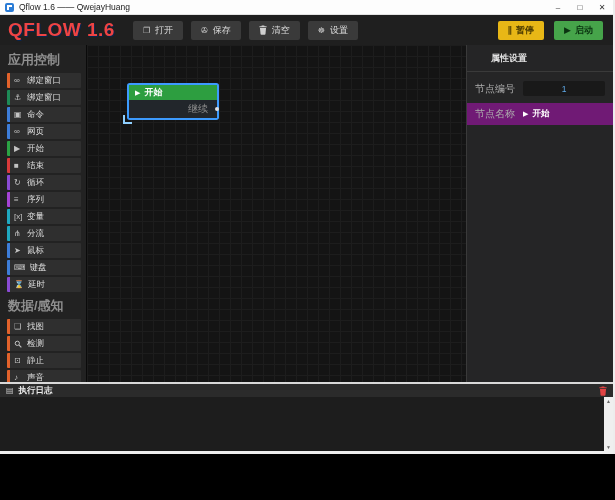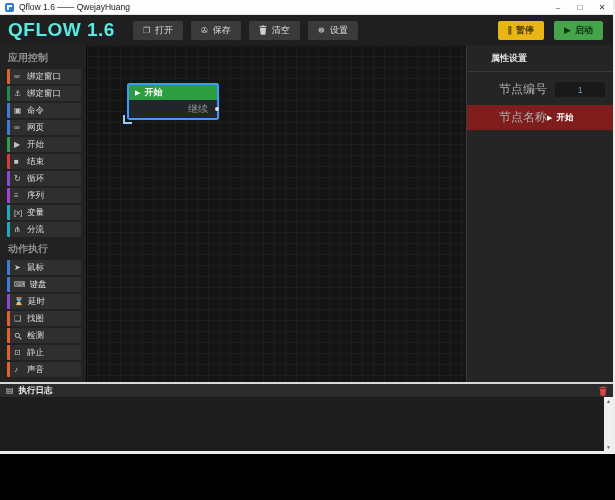--- a/index.html
+++ b/index.html
@@ -10,55 +10,55 @@
   
   .titlebar { height:15px; background:#fdfdfd; border-bottom:1px solid #e3e3e3; display:flex; align-items:center; padding-left:5px; flex:0 0 auto; }
   .app-icon { width:9px; height:9px; border:2px solid #2b7cd6; border-radius:2px; background:#fff; margin-right:5px; position:relative; }
   .app-icon::after { content:''; position:absolute; right:0; bottom:0; width:3px; height:3px; background:#2b7cd6; }
   .title-text { font-size:8.5px; color:#222; white-space:nowrap; }
   .win-controls { margin-left:auto; display:flex; height:100%; }
   .win-btn { width:22px; height:100%; display:flex; align-items:center; justify-content:center; font-size:8px; color:#333; cursor:default; }
 
   
   .toolbar { height:30px; background:#1f1f1f; display:flex; align-items:center; padding:0 10px 0 8px; gap:8px; flex:0 0 auto; }
-  .logo { font-size:19px; font-weight:800; color:#5eead4; letter-spacing:.5px; text-shadow:1px 1px 0 #08244d; margin-right:10px; white-space:nowrap; }
+  .logo { font-size:19px; font-weight:800; color:#ef4444; letter-spacing:.5px; text-shadow:1px 1px 0 #08244d; margin-right:10px; white-space:nowrap; }
   .tool-btns { display:flex; gap:8px; align-items:center; }
   .tool-btn { height:19px; background:#3a3a3a; color:#dddddd; border:none; border-radius:2px; font-size:9px; padding:0 10px; display:flex; align-items:center; gap:5px; font-family:inherit; }
   .tool-btn .icon { font-size:8px; color:#cfcfcf; display:inline-flex; align-items:center; }
   .run-group { margin-left:auto; display:flex; gap:10px; }
   .run-btn { height:19px; border:none; border-radius:2px; font-size:9px; font-weight:bold; padding:0 10px; display:flex; align-items:center; gap:4px; font-family:inherit; }
   .pause-btn { background:#e8b716; color:#4a3a00; }
   .start-btn { background:#46a44a; color:#0a3310; }
 
   
   .main { flex:1 1 auto; display:flex; min-height:0; }
 
   .sidebar { width:86px; flex:0 0 86px; background:#222222; padding-top:3px; overflow:hidden; }
-  .section-title { font-size:10px; color:#8f8f8f; font-weight:bold; padding:3px 0 2px 8px; white-space:nowrap; }
+  .section-title { font-size:13px; color:#8f8f8f; font-weight:bold; padding:3px 0 2px 8px; white-space:nowrap; }
   .side-item { height:15px; margin:2px 5px 2px 7px; background:#2f2f2f; border-left:3px solid #888; border-radius:1px; display:flex; align-items:center; gap:4px; padding-left:4px; font-size:8.5px; color:#dcdcdc; white-space:nowrap; cursor:default; }
   .side-item .icon { font-size:8px; color:#c3c3c3; display:inline-flex; align-items:center; min-width:9px; }
   .side-label { overflow:hidden; }
 
   .canvas { flex:1 1 auto; position:relative; background-color:#141414;
     background-image:linear-gradient(#1d1d1d 1px, transparent 1px), linear-gradient(90deg,#1d1d1d 1px, transparent 1px);
     background-size:11px 11px; border-left:1px solid #0a0a0a; }
   .node { position:absolute; left:42px; top:40px; width:88px; box-shadow:0 0 0 2px #3d9bff; border-radius:1px; }
   .node::after { content:''; position:absolute; left:-6px; bottom:-6px; width:7px; height:7px; border-left:2px solid #8fd0ff; border-bottom:2px solid #8fd0ff; }
   .node-header { background:#2d9e40; color:#fff; font-size:9px; font-weight:bold; display:flex; align-items:center; gap:4px; padding:2px 6px; height:15px; }
   .node-header .icon { font-size:7px; }
   .node-body { background:#22262b; height:18px; position:relative; display:flex; align-items:center; justify-content:flex-end; padding-right:9px; }
   .port-label { font-size:10px; color:#8f8f8f; }
   .port-dot { position:absolute; right:-2px; top:50%; transform:translateY(-50%); width:4px; height:4px; background:#e0e0e0; border-radius:50%; }
 
   .props { width:147px; flex:0 0 147px; background:#252526; border-left:1px solid #3a3a3a; overflow:hidden; }
   .props-title { font-size:9px; font-weight:bold; color:#e0e0e0; padding:7px 24px 6px; border-bottom:1px solid #3a3a3a; }
   .prop-row1 { display:flex; align-items:center; margin:9px 8px 0; }
-  .prop-label { font-size:12px; color:#adadad; white-space:nowrap;margin-left:24px; }
+  .prop-label { font-size:10px; color:#adadad; white-space:nowrap; }
   .prop-input { flex:1; margin-left:8px; height:15px; background:#191919; border-radius:2px; color:#5ea9e8; font-size:8.5px; display:flex; align-items:center; justify-content:center; }
-  .prop-row2 { margin-top:7px; background:#7f1d1d; padding:4px 8px; display:flex; align-items:center; }
+  .prop-row2 { margin-top:7px; background:#701a75; padding:4px 8px; display:flex; align-items:center; gap:8px; }
   .prop-value { color:#ffffff; font-size:8.5px; font-weight:bold; display:flex; align-items:center; gap:4px; }
   .prop-value .icon { font-size:7px; }
 
   
   .logbar { height:15px; flex:0 0 auto; background:#2b2b2b; border-top:2px solid #d9d9d9; display:flex; align-items:center; padding:0 6px; gap:5px; }
   .logbar-title { font-size:8.5px; font-weight:bold; color:#ececec;text-align:right; }
   .logbar .icon { font-size:8px; color:#cfcfcf; display:inline-flex; align-items:center; }
   .log-trash { margin-left:auto; color:#e04343; display:inline-flex; align-items:center; cursor:default; }
   .logarea { height:54px; flex:0 0 auto; background:#1d1d1d; position:relative; }
   .v-scrollbar { position:absolute; right:0; top:0; bottom:0; width:9px; background:#efefef; display:flex; flex-direction:column; justify-content:space-between; align-items:center; }
@@ -153,33 +153,33 @@
           <span class="side-label">序列</span>
         </div>
         <div class="side-item" style="border-left-color: rgb(31, 168, 192);">
           <span class="icon">[x]</span>
           <span class="side-label">变量</span>
         </div>
         <div class="side-item" style="border-left-color: rgb(31, 168, 192);">
           <span class="icon">⋔</span>
           <span class="side-label">分流</span>
         </div>
-        <div class="section-title">动作执行</div>
         <div class="side-item" style="border-left-color: rgb(61, 125, 216);">
           <span class="icon">➤</span>
           <span class="side-label">鼠标</span>
         </div>
         <div class="side-item" style="border-left-color: rgb(61, 125, 216);">
           <span class="icon">⌨</span>
           <span class="side-label">键盘</span>
         </div>
         <div class="side-item" style="border-left-color: rgb(138, 75, 212);">
           <span class="icon">⌛</span>
           <span class="side-label">延时</span>
         </div>
+        <div class="section-title">数据/感知</div>
         <div class="side-item" style="border-left-color: rgb(226, 98, 43);">
           <span class="icon">❏</span>
           <span class="side-label">找图</span>
         </div>
         <div class="side-item" style="border-left-color: rgb(226, 98, 43);">
           <span class="icon">
             <svg viewBox="0 0 12 12" width="8" height="8">
               <circle cx="5" cy="5" r="3.2" fill="none" stroke="currentColor" stroke-width="1.5"></circle>
               <line x1="7.6" y1="7.6" x2="11" y2="11" stroke="currentColor" stroke-width="1.7"></line>
             </svg>

